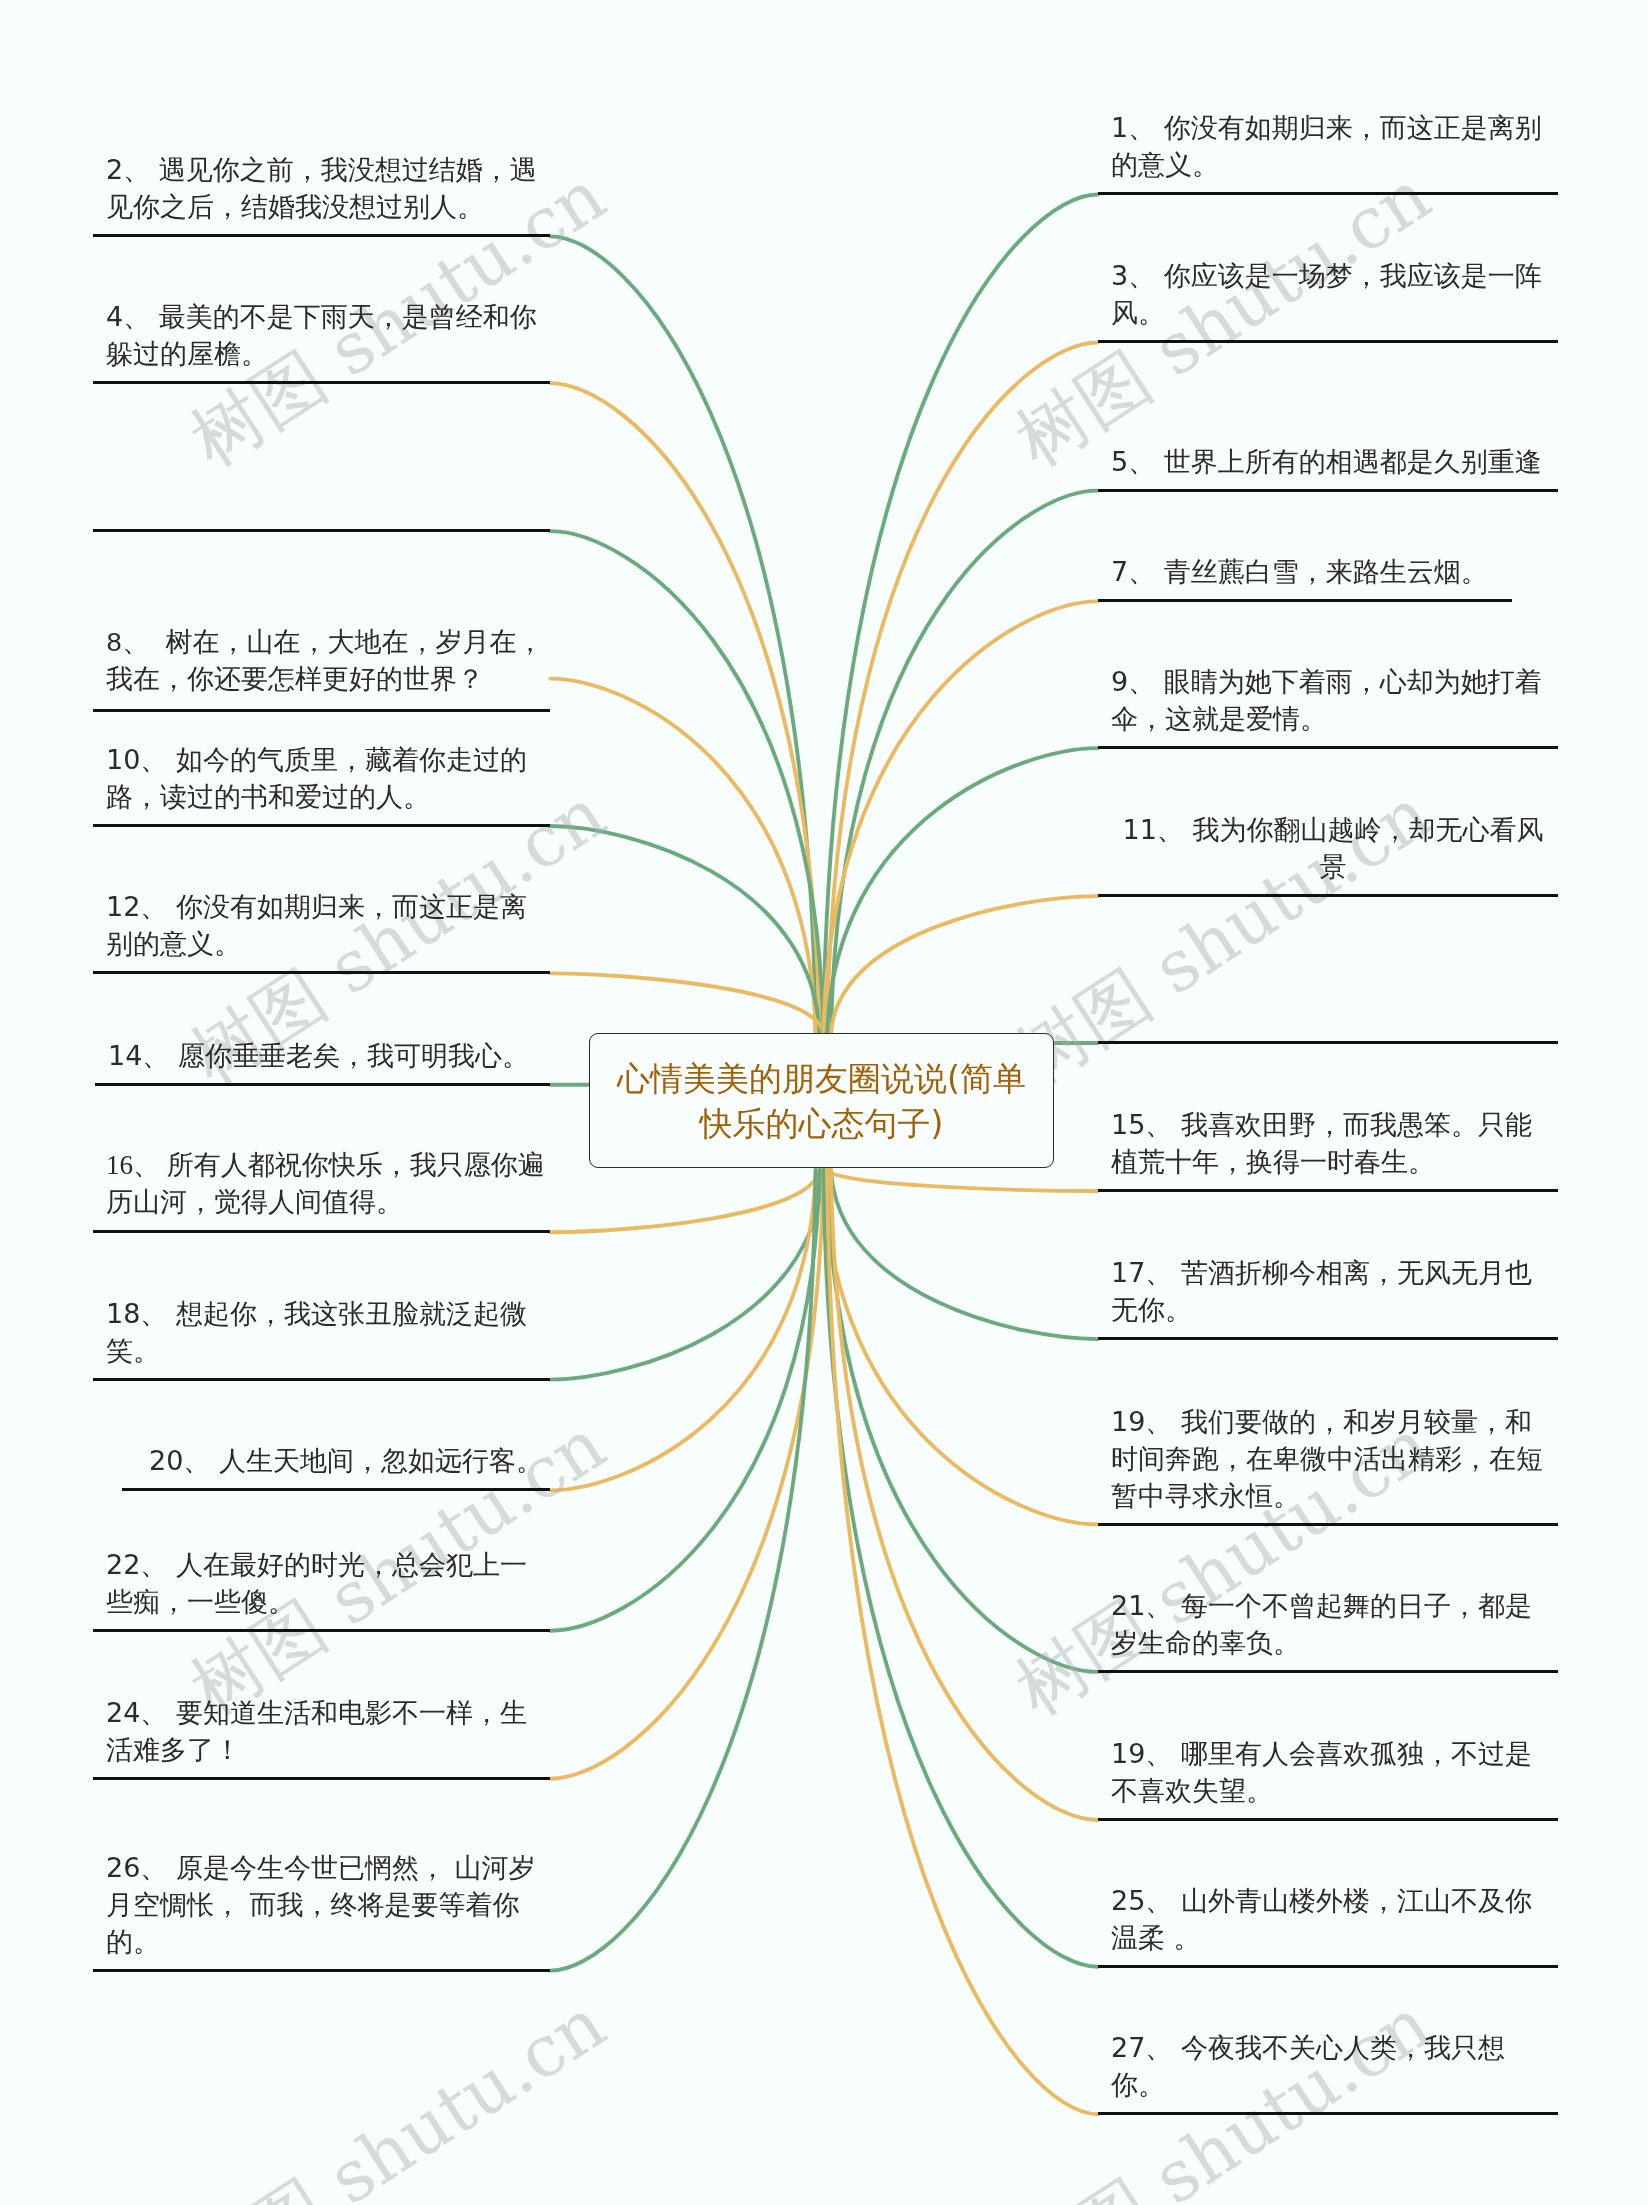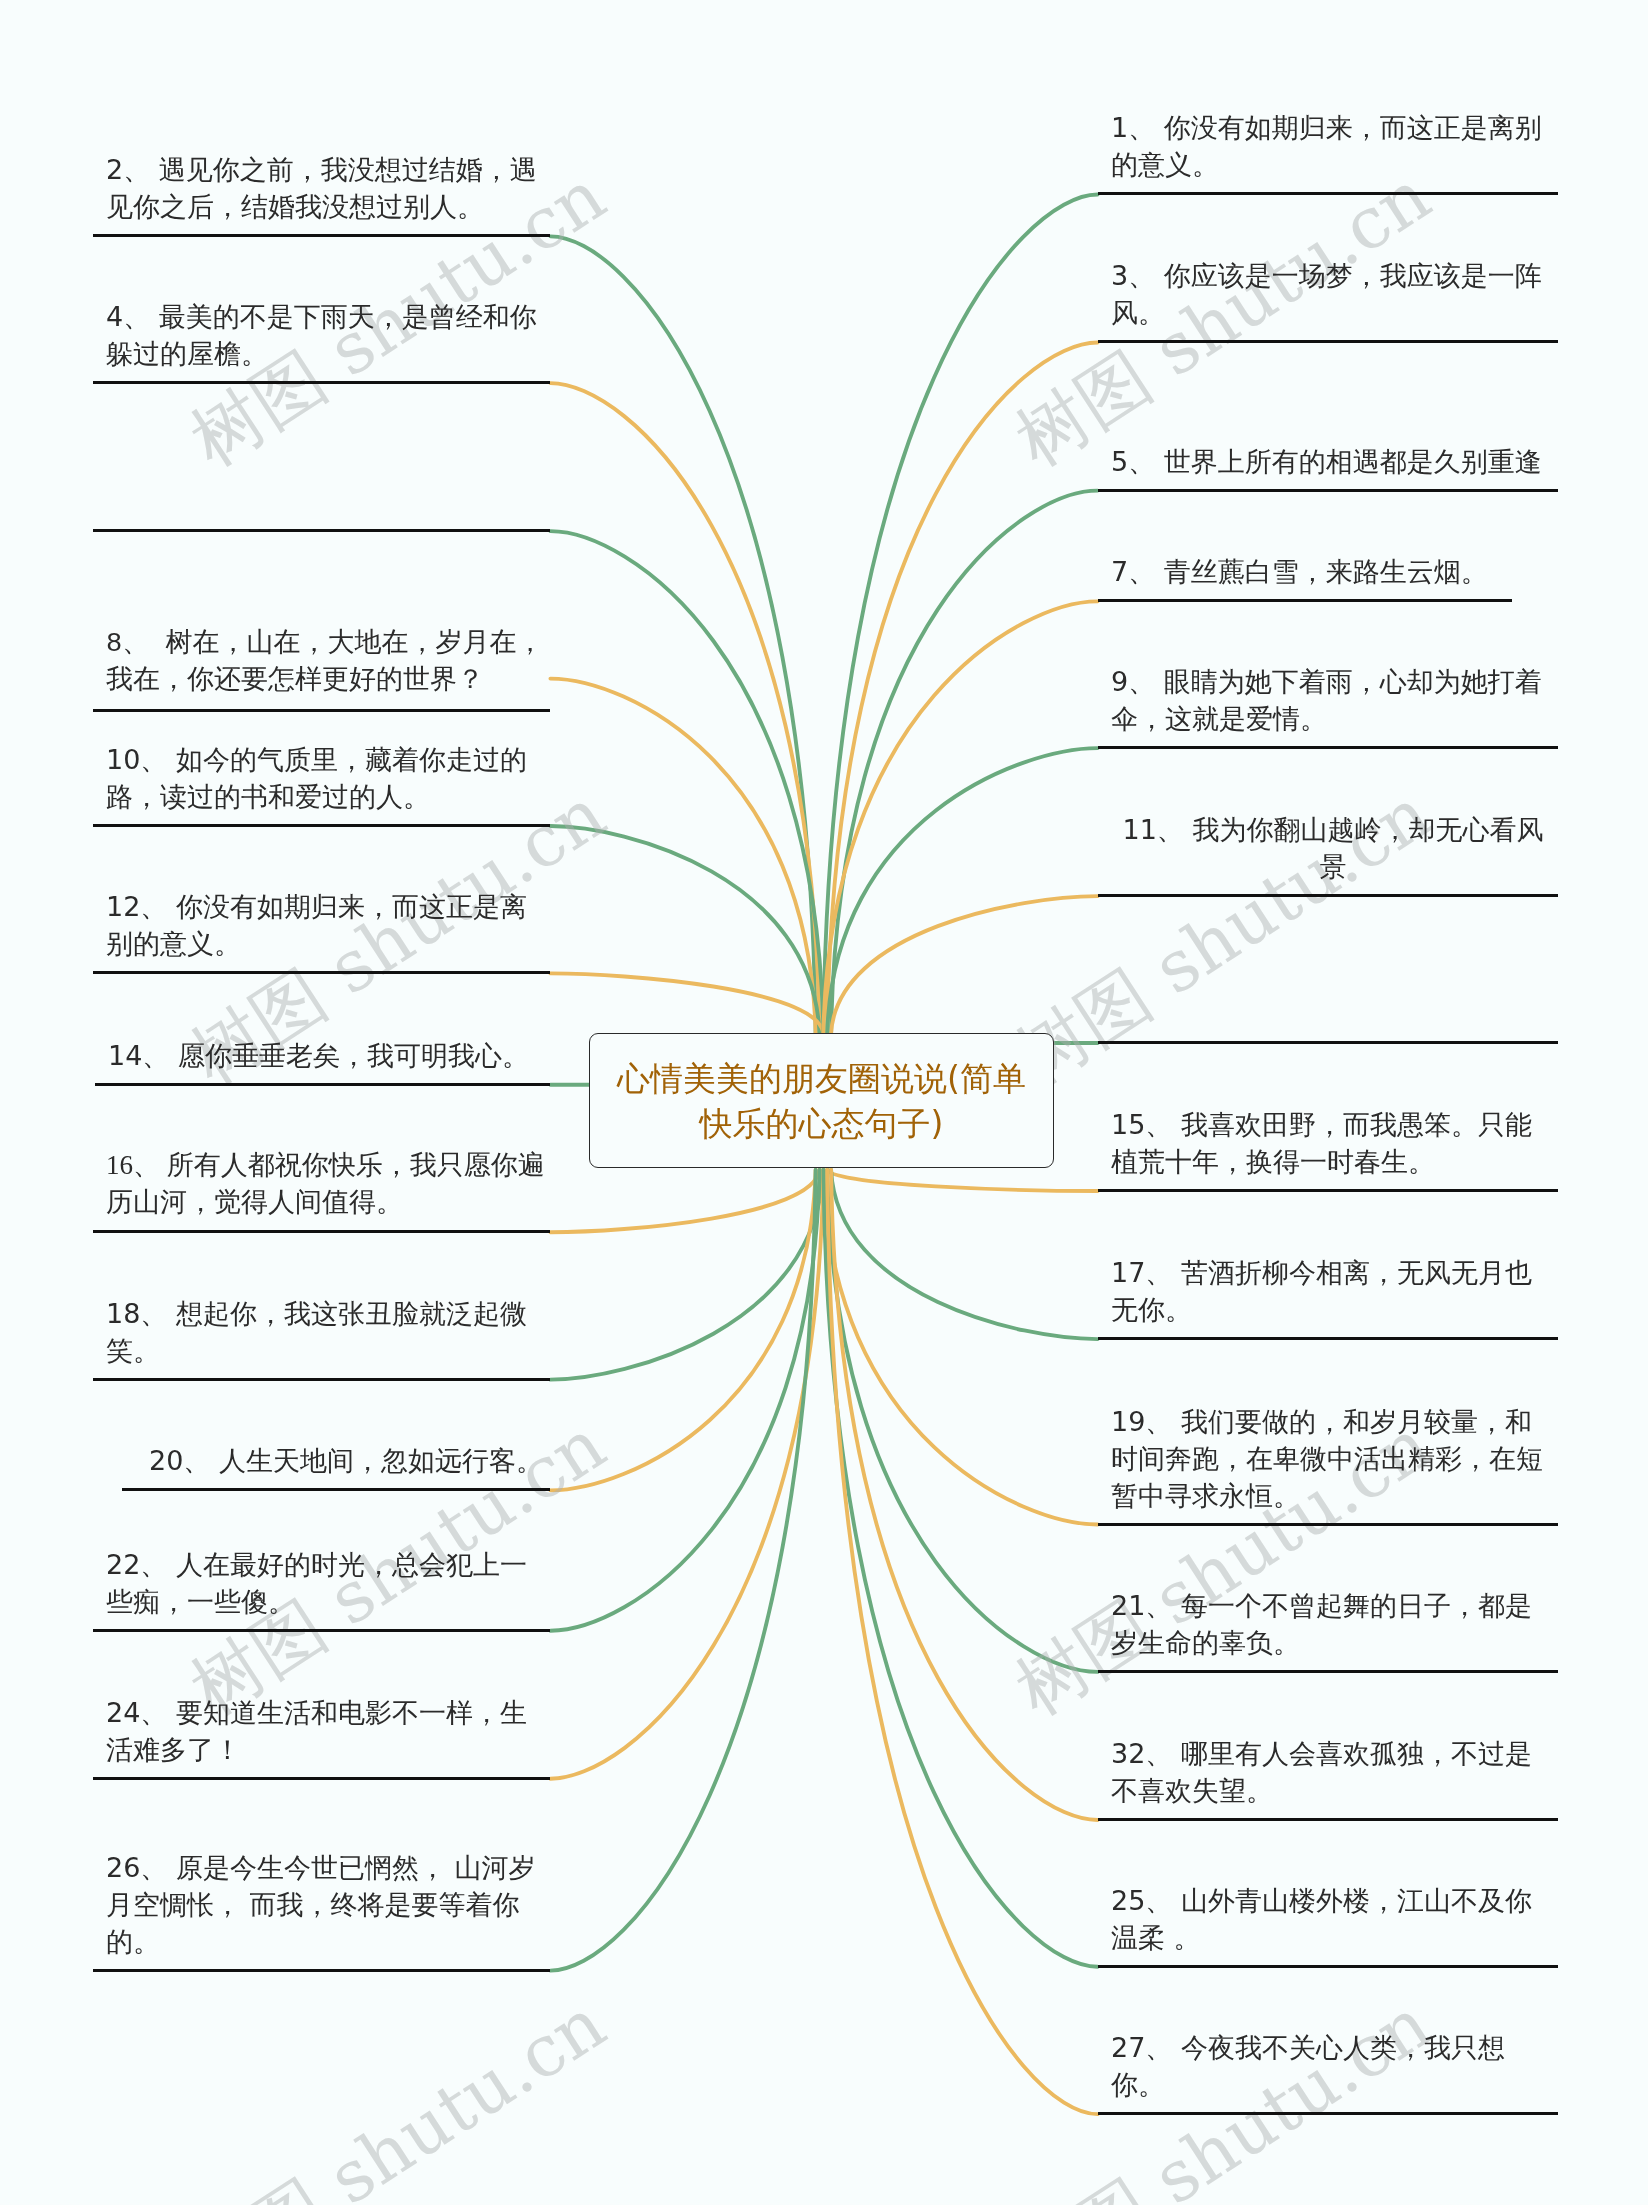--- a/index.html
+++ b/index.html
@@ -167,21 +167,21 @@
     </div>
     <div class="node" style="left: 1098px; top: 1397px; width: 460px; height: 129px;">
       <div class="node-text">19、 我们要做的，和岁月较量，和时间奔跑，在卑微中活出精彩，在短暂中寻求永恒。</div>
       <div class="node-line" style="width: 460px;"></div>
     </div>
     <div class="node" style="left: 1098px; top: 1544px; width: 460px; height: 129px;">
       <div class="node-text">21、 每一个不曾起舞的日子，都是岁生命的辜负。</div>
       <div class="node-line" style="width: 460px;"></div>
     </div>
     <div class="node" style="left: 1098px; top: 1692px; width: 460px; height: 129px;">
-      <div class="node-text">32、 哪里有人会喜欢孤独，不过是不喜欢失望。</div>
+      <div class="node-text">19、 哪里有人会喜欢孤独，不过是不喜欢失望。</div>
       <div class="node-line" style="width: 460px;"></div>
     </div>
     <div class="node" style="left: 1098px; top: 1839px; width: 460px; height: 129px;">
       <div class="node-text">25、 山外青山楼外楼，江山不及你温柔 。</div>
       <div class="node-line" style="width: 460px;"></div>
     </div>
     <div class="node" style="left: 1098px; top: 1986px; width: 460px; height: 129px;">
       <div class="node-text">27、 今夜我不关心人类，我只想你。</div>
       <div class="node-line" style="width: 460px;"></div>
     </div>

